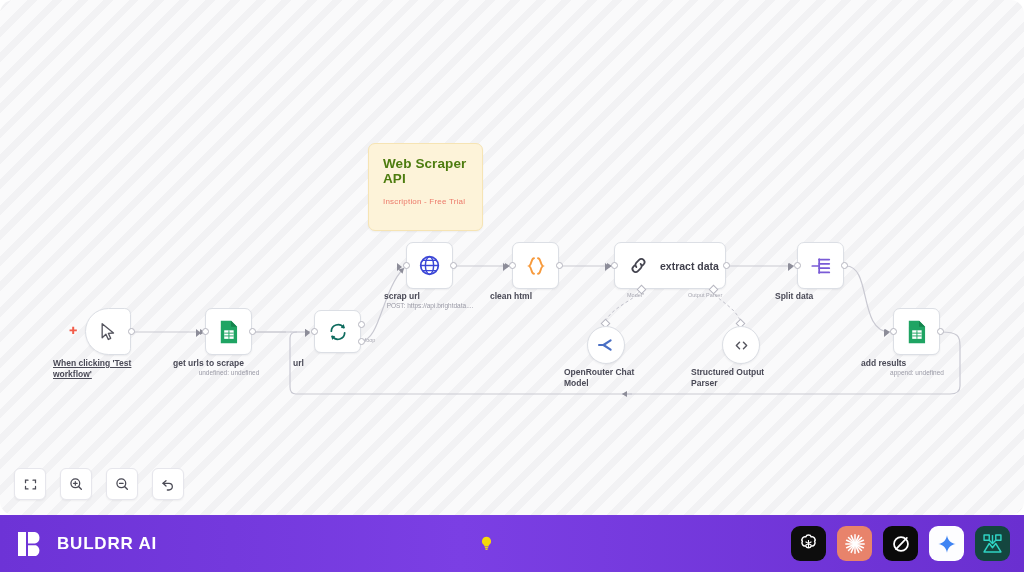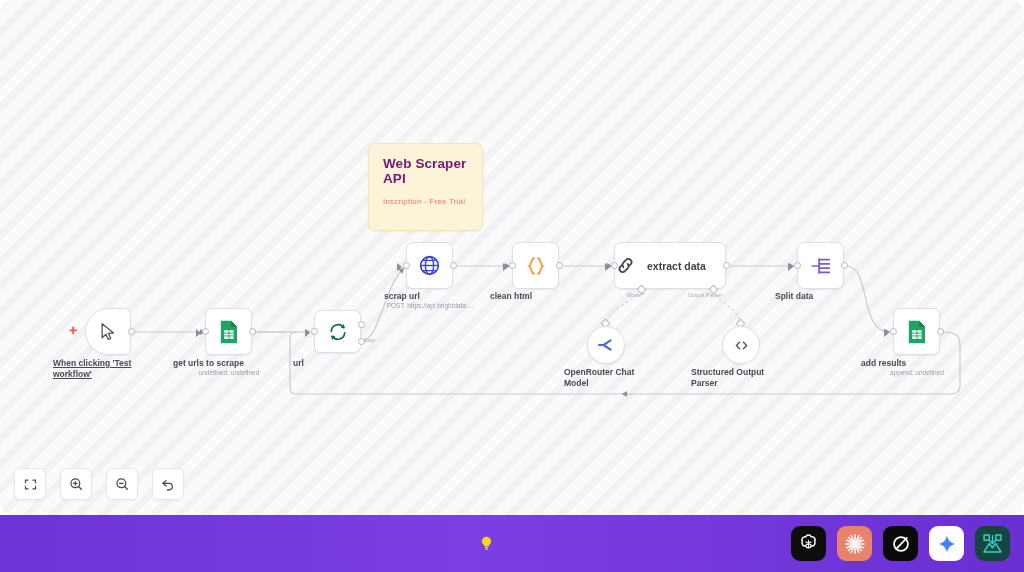--- a/index.html
+++ b/index.html
@@ -37,39 +37,39 @@
   .sticky {
     position: absolute;
     background: #fdf3d9;
     border: 1px solid #f6e4b4;
     border-radius: 7px;
     padding: 12px 14px;
     box-shadow: 0 1px 2px rgba(0,0,0,.05);
   }
   .sticky-title {
     font-size: 13.5px; font-weight: bold;
-    color: #701a75; letter-spacing: .1px;
+    color: #4d7c0f; letter-spacing: .1px;
     margin-bottom: 11px;
   }
   .sticky-sub { font-size: 8px; color: #ec7a6a; letter-spacing: .2px; }
 
   
   .node {
     position: absolute;
     background: #ffffff;
     border: 1px solid #dcdfe5;
     border-radius: 7px;
     display: flex; align-items: center; justify-content: center;
     box-shadow: 0 1px 2px rgba(20,20,40,.06);
   }
   .node.trigger {
     border-top-left-radius: 26px;
     border-bottom-left-radius: 26px;
   }
-  .node.wide { justify-content: flex-start; padding-left: 0; gap: 11px; }
+  .node.wide { justify-content: flex-start; padding-left: 13px; gap: 11px; }
   .node-title-inline {
     font-size: 10.5px; font-weight: bold; color: #40404c;
     white-space: nowrap;
   }
 
   .node-caption {
     position: absolute;
     text-align: left;
     font-size: 8.5px;
     font-weight: bold;
@@ -392,20 +392,30 @@
     <div class="tbtn">
       <svg width="16" height="16" viewBox="0 0 24 24">
         <path d="M9 7 L4.5 11 L9 15" fill="none" stroke="#4a4a55" stroke-width="1.9" stroke-linecap="round" stroke-linejoin="round"></path>
         <path d="M4.5 11 H13.5 A5 5 0 0 1 13.5 21 H11" fill="none" stroke="#4a4a55" stroke-width="1.9" stroke-linecap="round"></path>
       </svg>
     </div>
   </div>
 
   <div id="banner">
 
+    <div id="brand">
+      <div id="brand-mark">
+        <svg width="30" height="30" viewBox="0 0 30 30">
+          <rect x="2" y="3" width="8" height="24" fill="#ffffff"></rect>
+          <path d="M12 3 H19 A6 6 0 0 1 19 14.6 H12 Z" fill="#ffffff"></path>
+          <path d="M12 16.2 H20 A6 6 0 0 1 20 27 H12 Z" fill="#ffffff"></path>
+        </svg>
+      </div>
+      <div id="brand-name">BULDRR AI</div>
+    </div>
 
     <div id="banner-center">
       <svg width="17" height="17" viewBox="0 0 24 24">
         <path d="M12 2.5 a6.4 6.4 0 0 1 4 11.4 c-.8.7-1.1 1.4-1.1 2.2 h-5.8 c0-.8-.3-1.5-1.1-2.2 A6.4 6.4 0 0 1 12 2.5 z" fill="#f5d90a"></path>
         <rect x="9.6" y="17" width="4.8" height="1.9" rx=".8" fill="#f5d90a"></rect>
         <rect x="10.4" y="19.6" width="3.2" height="1.7" rx=".8" fill="#f5d90a"></rect>
       </svg>
     </div>
 
     <div id="logos">

